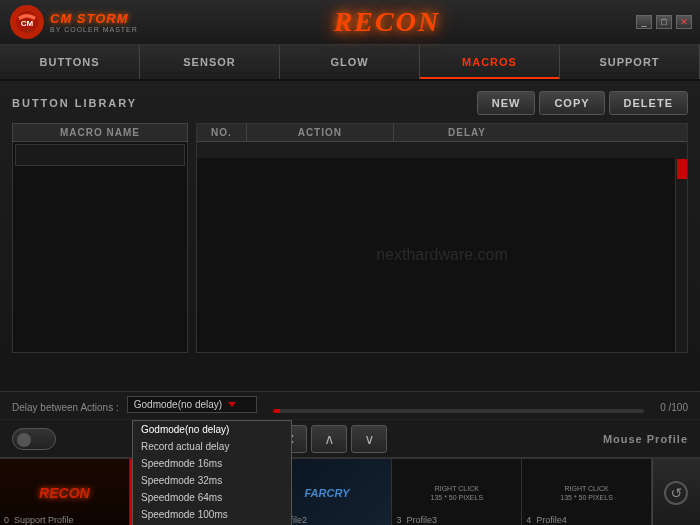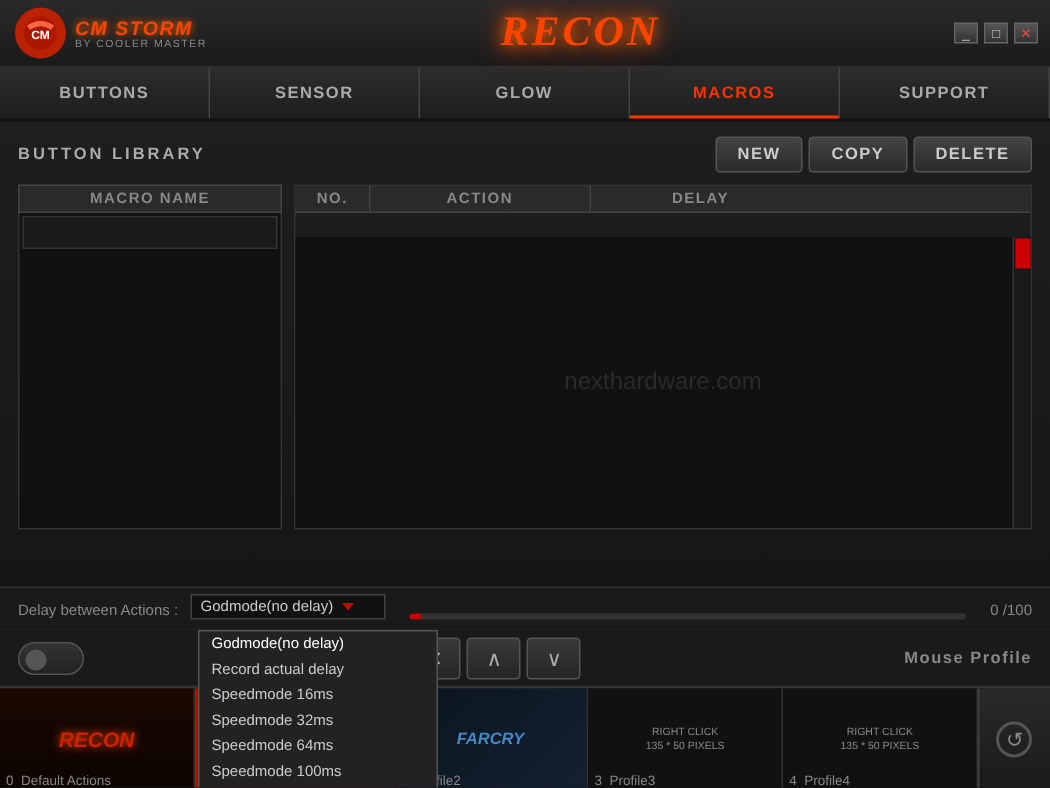--- a/index.html
+++ b/index.html
@@ -568,21 +568,21 @@
   <div class="mouse-profiles-label">Mouse Profile</div>
 </div>
 
 <div class="profile-bar">
 
   <div class="profile-item default" style="background: linear-gradient(to bottom, #1a0800, #0d0400);">
     <div class="profile-img">
       <span class="recon-logo-small">RECON</span>
     </div>
     <span class="profile-num">0</span>
-    <span class="profile-name">Default Actions</span>
+    <span class="profile-name">Support Profile</span>
   </div>
 
   <div class="profile-item active">
     <div class="profile-img wot-block">
       <div>
         <div class="wot-text">World</div>
         <div class="wot-sub">ofTanks</div>
       </div>
     </div>
     <span class="profile-num">1</span>

